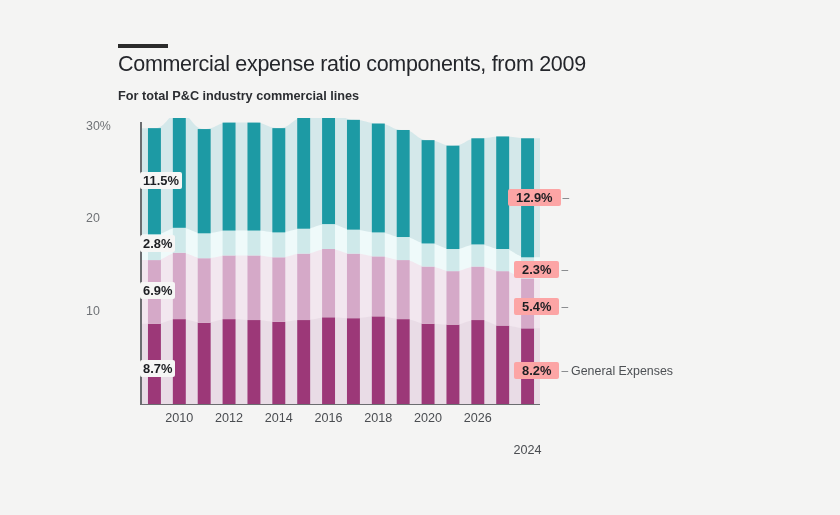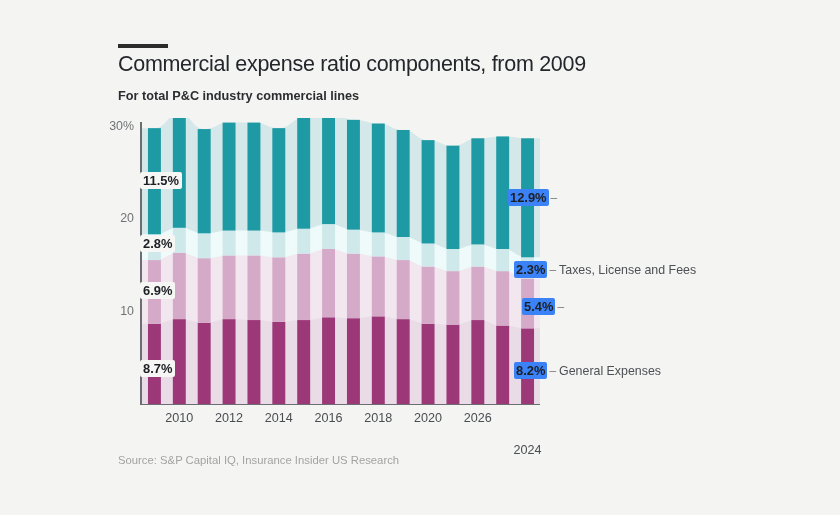--- a/index.html
+++ b/index.html
@@ -35,21 +35,21 @@
   
   #plot{
     position:absolute;left:142px;top:118px;
     width:398px;height:286px;
   }
   #plot svg{display:block;}
 
   
   .ylab{
     position:absolute;font-size:12.4px;color:#6f7276;
-    text-align:right;white-space:nowrap;
+    white-space:nowrap;
   }
   .axisline{
     position:absolute;left:140px;top:122px;width:1.6px;height:282px;
     background:#6b6d70;
   }
   .baseline{
     position:absolute;left:140px;top:403px;width:400px;height:1.6px;
     background:#6b6d70;
   }
 
@@ -62,21 +62,21 @@
   
   .callout{
     position:absolute;font-size:12.9px;font-weight:bold;color:#1d1f23;
     background:#f6f6f5;padding:1px 3px;border-radius:2px;white-space:nowrap;
   }
 
   
   .legrow{position:absolute;white-space:nowrap;display:flex;align-items:center;}
   .legval{
     font-size:12.9px;font-weight:bold;color:#1d1f23;
-    background:#3b82f6;padding:1px 2px;border-radius:2px;
+    background:#fca5a5;padding:1px 8px;border-radius:2px;
   }
   .legdash{color:#7d7f83;font-size:12px;margin:0 3px 0 2px;}
   .legtxt{font-size:12.4px;color:#4d5054;}
 </style>
 </head>
 <body>
 
 <div id="wrap">
 
   <div class="rule"></div>
@@ -168,33 +168,31 @@
   <div class="callout" style="left:140px;top:282px;">6.9%</div>
   <div class="callout" style="left:140px;top:360px;">8.7%</div>
 
   <div class="legrow" style="left:508px;top:189px;">
     <span class="legval">12.9%</span>
     <span class="legdash">–</span>
   </div>
   <div class="legrow" style="left:514px;top:261px;">
     <span class="legval">2.3%</span>
     <span class="legdash">–</span>
-    <span class="legtxt">Taxes, License and Fees</span>
-  </div>
-  <div class="legrow" style="left:514px;top:298px;margin-left:8px;">
+  </div>
+  <div class="legrow" style="left:514px;top:298px;">
     <span class="legval">5.4%</span>
     <span class="legdash">–</span>
   </div>
   <div class="legrow" style="left:514px;top:362px;">
     <span class="legval">8.2%</span>
     <span class="legdash">–</span>
     <span class="legtxt">General Expenses</span>
   </div>
 
-  <div class="source">Source: S&amp;P Capital IQ, Insurance Insider US Research</div>
 
 <div class="xlab" style="left: 179.3px;">2010</div>
     <div class="xlab" style="left: 229.1px;">2012</div>
     <div class="xlab" style="left: 278.8px;">2014</div>
     <div class="xlab" style="left: 328.6px;">2016</div>
     <div class="xlab" style="left: 378.3px;">2018</div>
     <div class="xlab" style="left: 428.1px;">2020</div>
     <div class="xlab" style="left: 477.8px;">2026</div>
     <div class="xlab" style="left: 527.6px; margin-top: 32px;">2024</div>
   </div>

